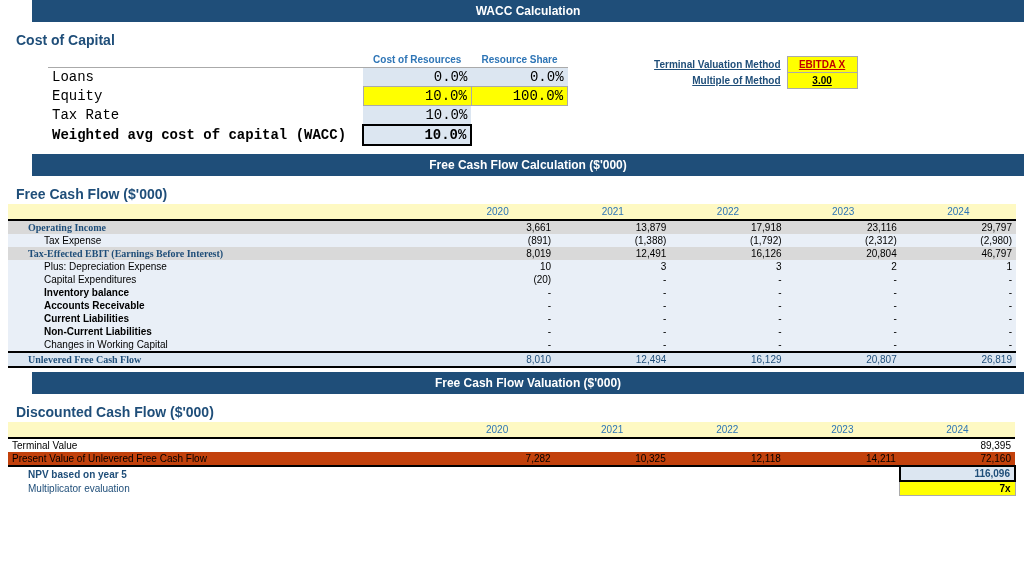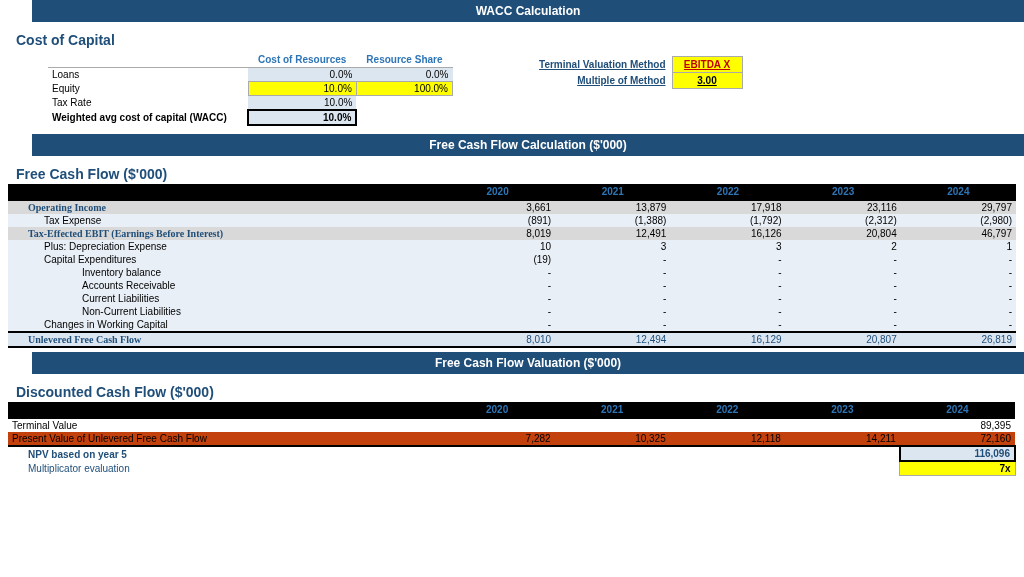--- a/index.html
+++ b/index.html
@@ -35,23 +35,24 @@
     }
     .cost-table th {
       color: #2e75b6;
       font-weight: bold;
       font-size: 10px;
       text-align: center;
       padding: 2px 10px;
       border-bottom: 1px solid #aaa;
     }
     .cost-table td {
-      font-size: 10px;
+      font-size: 14px;
       padding: 1px 4px;
       text-align: right;
+      font-family: Liberation Mono, monospace;
     }
     .cost-table td.label {
       text-align: left;
       font-weight: normal;
       color: #000;
       padding-right: 16px;
     }
     .cost-table td.label.bold {
       font-weight: bold;
     }
@@ -131,21 +132,22 @@
       color: #1f4e79;
     }
     .fcf-table td.row-label.indent1 {
       padding-left: 20px;
       font-family: Liberation Serif, serif;
     }
     .fcf-table td.row-label.indent2 {
       padding-left: 36px;
     }
     .fcf-table td.row-label.indent3 {
-      padding-left: 74px;
+      padding-left: 36px;
+      font-weight: bold;
     }
     .row-gray td {
       background: #d9d9d9;
     }
     .row-light td {
       background: #e9eff7;
     }
     .row-total td {
       background: #dce6f1;
       font-weight: normal;
@@ -198,23 +200,23 @@
       font-weight: bold;
     }
     .npv-value {
       background: #dce6f1;
       border: 2px solid #000 !important;
     }
     .header-row {
       background: #fff;
     }
     .header-row th {
-      background: #000000;
+      background: #fef9c3;
       color: #2e75b6;
-      font-weight: bold;
+      font-weight: normal;
     }
   </style>
 </head>
 <body>
 
 <div class="section-header">WACC Calculation</div>
 
 <div class="cost-of-capital-area">
   <div class="section-title">Cost of Capital</div>
   <div style="display:flex; align-items: flex-start; padding: 2px 0 0 0;">
@@ -309,21 +311,21 @@
         <tr class="row-light">
           <td class="row-label indent2">Plus: Depreciation Expense</td>
           <td>10</td>
           <td>3</td>
           <td>3</td>
           <td>2</td>
           <td>1</td>
         </tr>
         <tr class="row-light">
           <td class="row-label indent2">Capital Expenditures</td>
-          <td>(19)</td>
+          <td>(20)</td>
           <td>-</td>
           <td>-</td>
           <td>-</td>
           <td>-</td>
         </tr>
         <tr class="row-light">
           <td class="row-label indent3">Inventory balance</td>
           <td>-</td>
           <td>-</td>
           <td>-</td>

